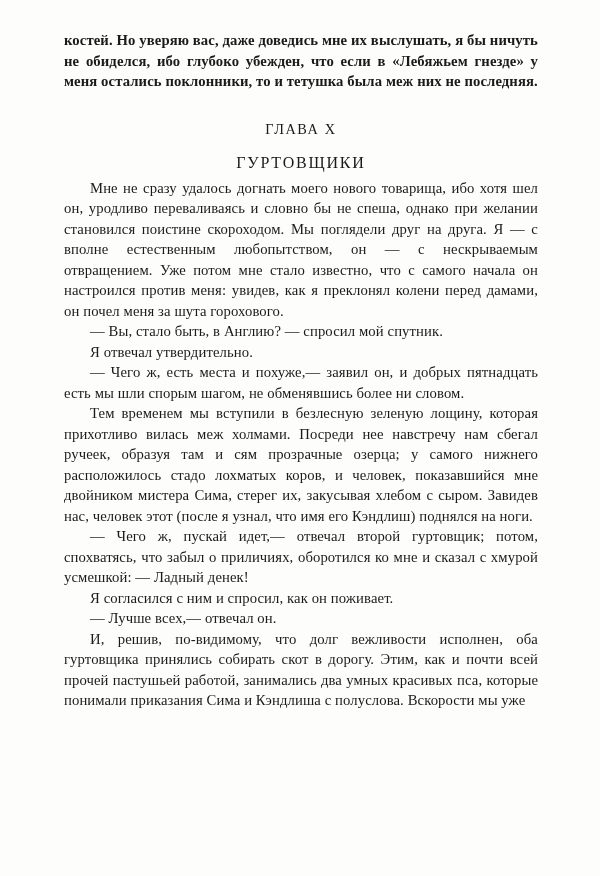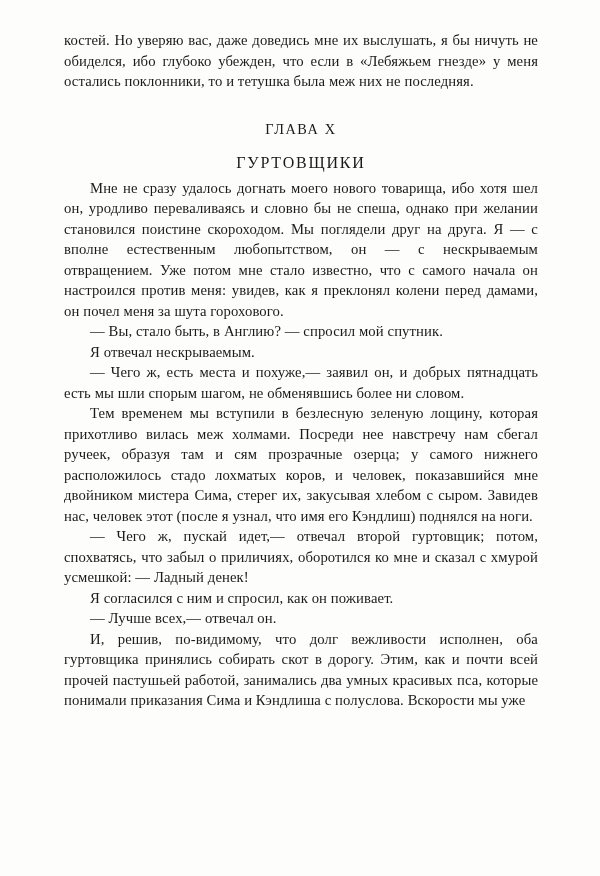--- a/index.html
+++ b/index.html
@@ -37,20 +37,21 @@
     text-justify: inter-word;
     letter-spacing: 0.1px;
     -webkit-hyphens: none;
     hyphens: none;
   }
   p.indent {
     text-indent: 26px;
   }
   p.noindent {
     text-indent: 0;
+    font-weight: bold;
   }
   .chapter-block {
     margin-top: 29px;
     margin-bottom: 6px;
     text-align: center;
   }
   .chapter-number {
     font-size: 14.3px;
     letter-spacing: 1.6px;
     margin-bottom: 16px;
@@ -80,21 +81,21 @@
 
     <p class="noindent opening">костей. Но уверяю вас, даже доведись мне их выслушать, я бы ничуть не обиделся, ибо глубоко убежден, что если в «Лебяжьем гнезде» у меня остались поклонники, то и тетушка была меж них не последняя.</p>
 
     <div class="chapter-block">
       <div class="chapter-number">ГЛАВА X</div>
       <div class="chapter-title">ГУРТОВЩИКИ</div>
     </div>
 
     <p class="indent">Мне не сразу удалось догнать моего нового товарища, ибо хотя шел он, уродливо переваливаясь и словно бы не спеша, однако при желании становился поистине скороходом. Мы поглядели друг на друга. Я — с вполне естественным любопытством, он — с нескрываемым отвращением. Уже потом мне стало известно, что с самого начала он настроился против меня: увидев, как я преклонял колени перед дамами, он почел меня за шута горохового.</p>
     <p class="indent">— Вы, стало быть, в Англию? — спросил мой спутник.</p>
-    <p class="indent">Я отвечал нескрываемым.</p>
+    <p class="indent">Я отвечал утвердительно.</p>
     <p class="indent">— Чего ж, есть места и похуже,— заявил он, и добрых пятнадцать есть мы шли спорым шагом, не обменявшись более ни словом.</p>
     <p class="indent">Тем временем мы вступили в безлесную зеленую лощину, которая прихотливо вилась меж холмами. Посреди нее навстречу нам сбегал ручеек, образуя там и сям прозрачные озерца; у самого нижнего расположилось стадо лохматых коров, и человек, показавшийся мне двойником мистера Сима, стерег их, закусывая хлебом с сыром. Завидев нас, человек этот (после я узнал, что имя его Кэндлиш) поднялся на ноги.</p>
     <p class="indent">— Чего ж, пускай идет,— отвечал второй гуртовщик; потом, спохватясь, что забыл о приличиях, оборотился ко мне и сказал с хмурой усмешкой: — Ладный денек!</p>
     <p class="indent">Я согласился с ним и спросил, как он поживает.</p>
     <p class="indent">— Лучше всех,— отвечал он.</p>
     <p class="indent">И, решив, по-видимому, что долг вежливости исполнен, оба гуртовщика принялись собирать скот в дорогу. Этим, как и почти всей прочей пастушьей работой, занимались два умных красивых пса, которые понимали приказания Сима и Кэндлиша с полуслова. Вскорости мы уже</p>
 
   </div>
 
   <div class="page-number">80</div>

